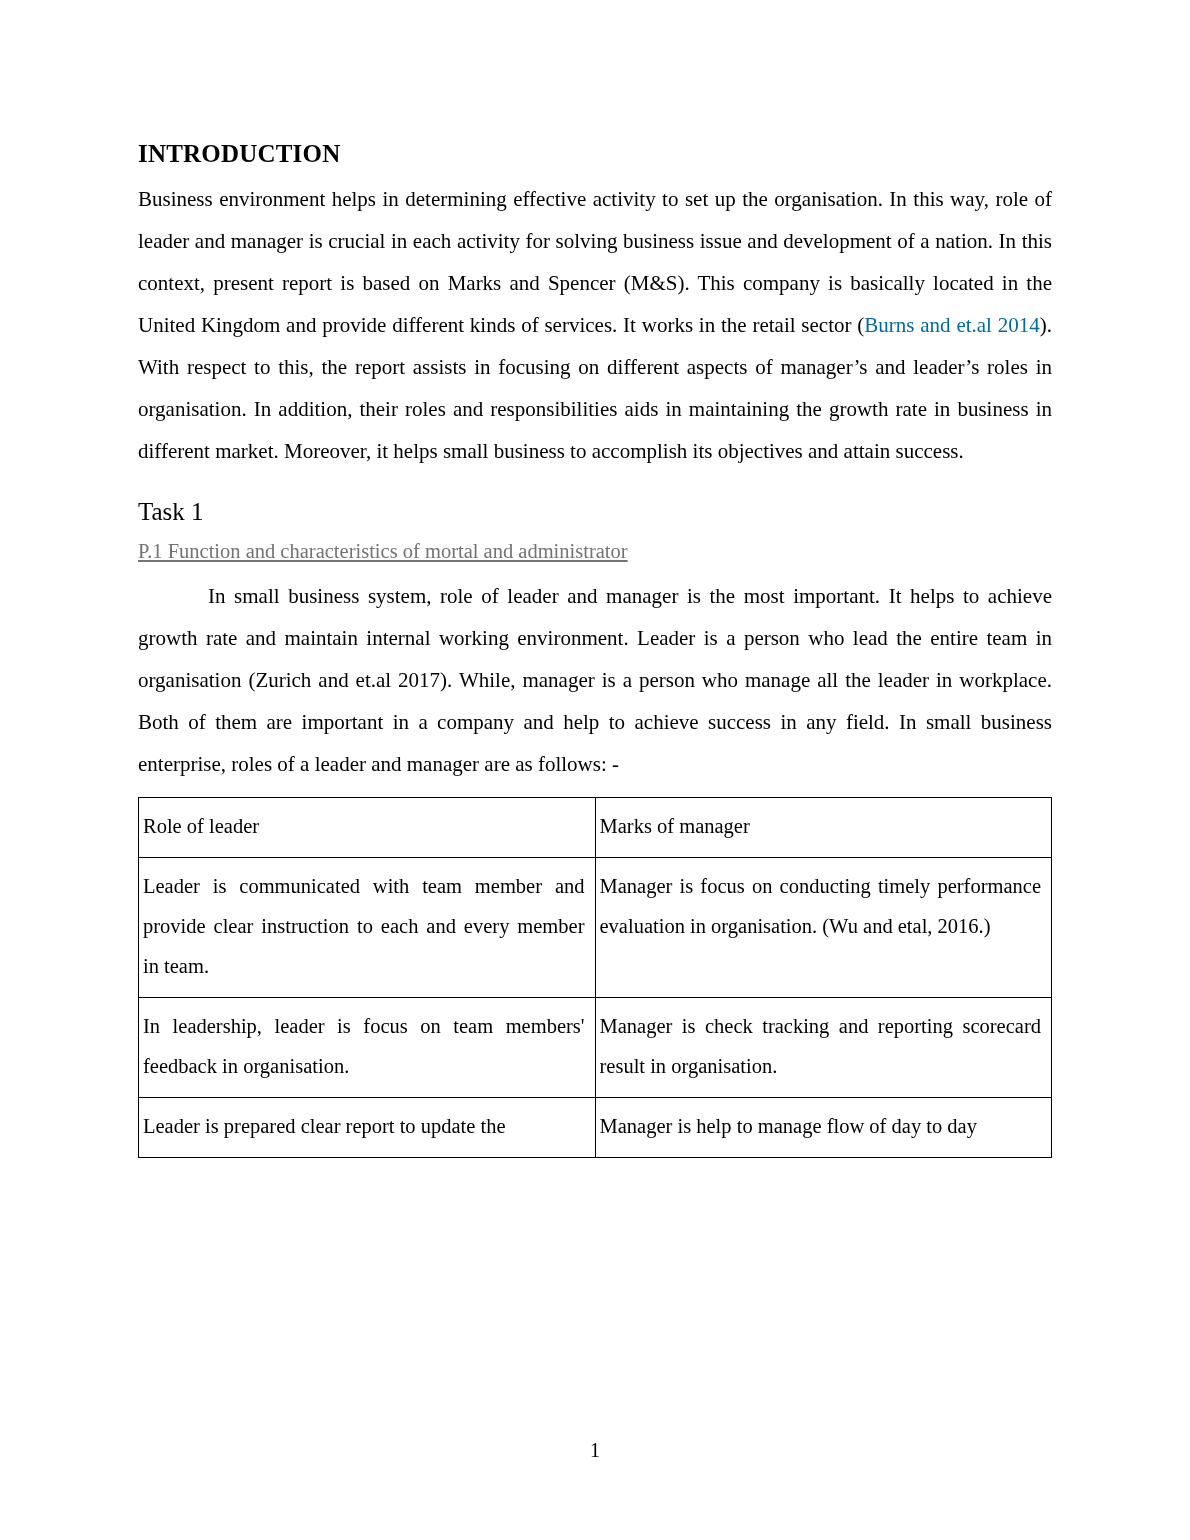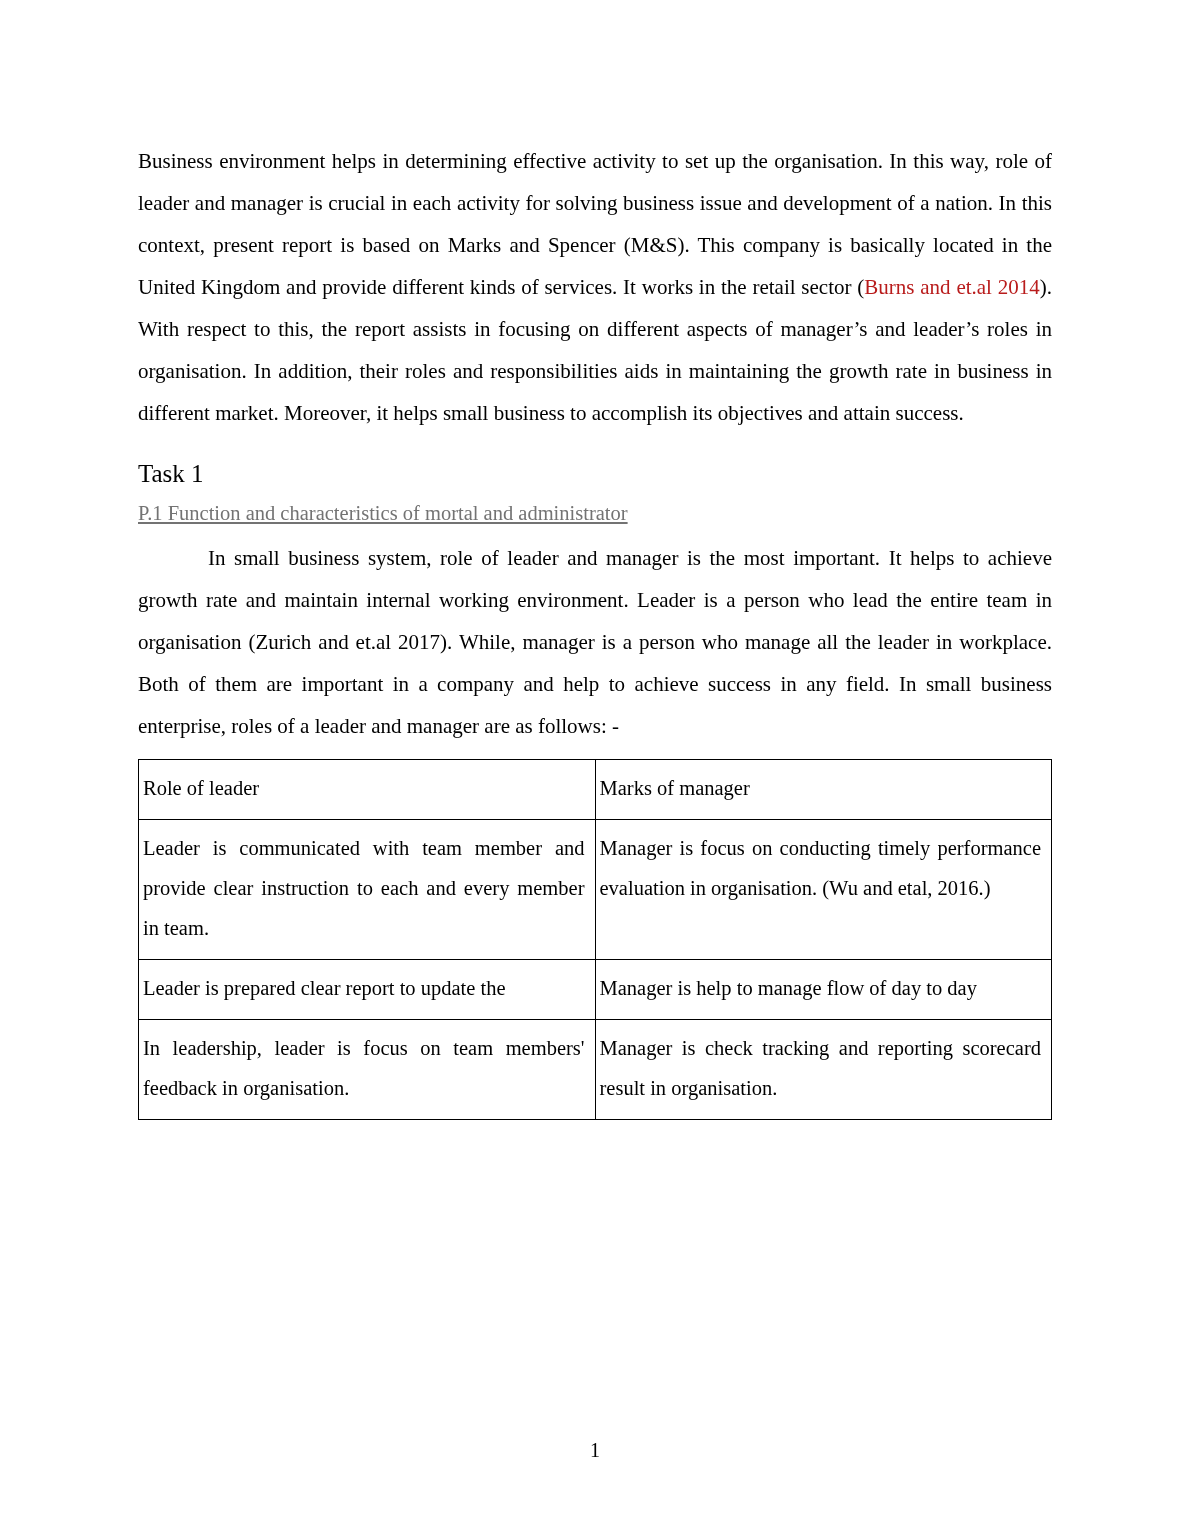--- a/index.html
+++ b/index.html
@@ -41,21 +41,21 @@
     font-size: 21px;
     line-height: 2.0;
     text-align: justify;
     text-justify: inter-word;
     margin: 0 0 12px 0;
   }
   p.body-text.indent {
     text-indent: 70px;
   }
   .cite {
-    color: #b91c1c;
+    color: #0369a1;
   }
   table.roles {
     width: 100%;
     border-collapse: collapse;
     margin-top: 2px;
     table-layout: fixed;
   }
   table.roles td {
     border: 1px solid #000000;
     vertical-align: top;
@@ -77,45 +77,46 @@
     width: 100%;
     text-align: center;
     font-size: 20px;
   }
 </style>
 </head>
 <body>
 
 <div class="page">
 
+  <h1 class="doc-heading">INTRODUCTION</h1>
 
   <p class="body-text"><span>Business environment helps in determining effective activity to set up the organisation. In this way, role of leader and manager is crucial in each activity for solving business issue and development of a nation. In this context, present report is based on Marks and Spencer (M&amp;S). This company is basically located in the United Kingdom and provide different kinds of services. It works in the retail sector (</span><span class="cite">Burns and et.al  2014</span><span>). With respect to this, the report assists in focusing on different aspects of manager’s and leader’s roles in organisation. In addition, their roles and responsibilities aids in maintaining the growth rate in business in different market. Moreover, it helps small business to accomplish its objectives and attain success.</span></p>
 
   <h2 class="task-heading">Task 1</h2>
 
   <div class="sub-heading">P.1 Function and characteristics of mortal and administrator </div>
 
   <p class="body-text indent">In small business system, role of leader and manager is the most important. It helps to achieve growth rate and maintain internal working environment. Leader is a person who lead the entire team in organisation (Zurich and et.al 2017). While, manager is a person who manage all the leader in workplace. Both of them are important in a company and help to achieve success in any field. In small business enterprise, roles of a leader and manager are as follows: -</p>
 
   <table class="roles">
     <tbody>
       <tr class="header">
         <td class="left-col">Role of leader</td>
         <td class="right-col">Marks of manager</td>
       </tr>
       <tr>
         <td class="left-col">Leader is communicated with team member and provide clear instruction to each and every member in team.</td>
         <td class="right-col">Manager is focus on conducting timely performance evaluation in organisation.   (Wu and etal, 2016.)</td>
       </tr>
       <tr>
+        <td class="left-col">In leadership, leader is focus on team members' feedback in organisation.</td>
+        <td class="right-col">Manager is check tracking and reporting scorecard result in organisation.</td>
+      </tr>
+      <tr>
         <td class="left-col">Leader is prepared clear report to update the</td>
         <td class="right-col">Manager is help to manage flow of day to day</td>
-      </tr>
-      <tr>
-        <td class="left-col">In leadership, leader is focus on team members' feedback in organisation.</td>
-        <td class="right-col">Manager is check tracking and reporting scorecard result in organisation.</td>
       </tr>
     </tbody>
   </table>
 
   <div class="page-number">1</div>
 
 </div>
 
 </body></html>

